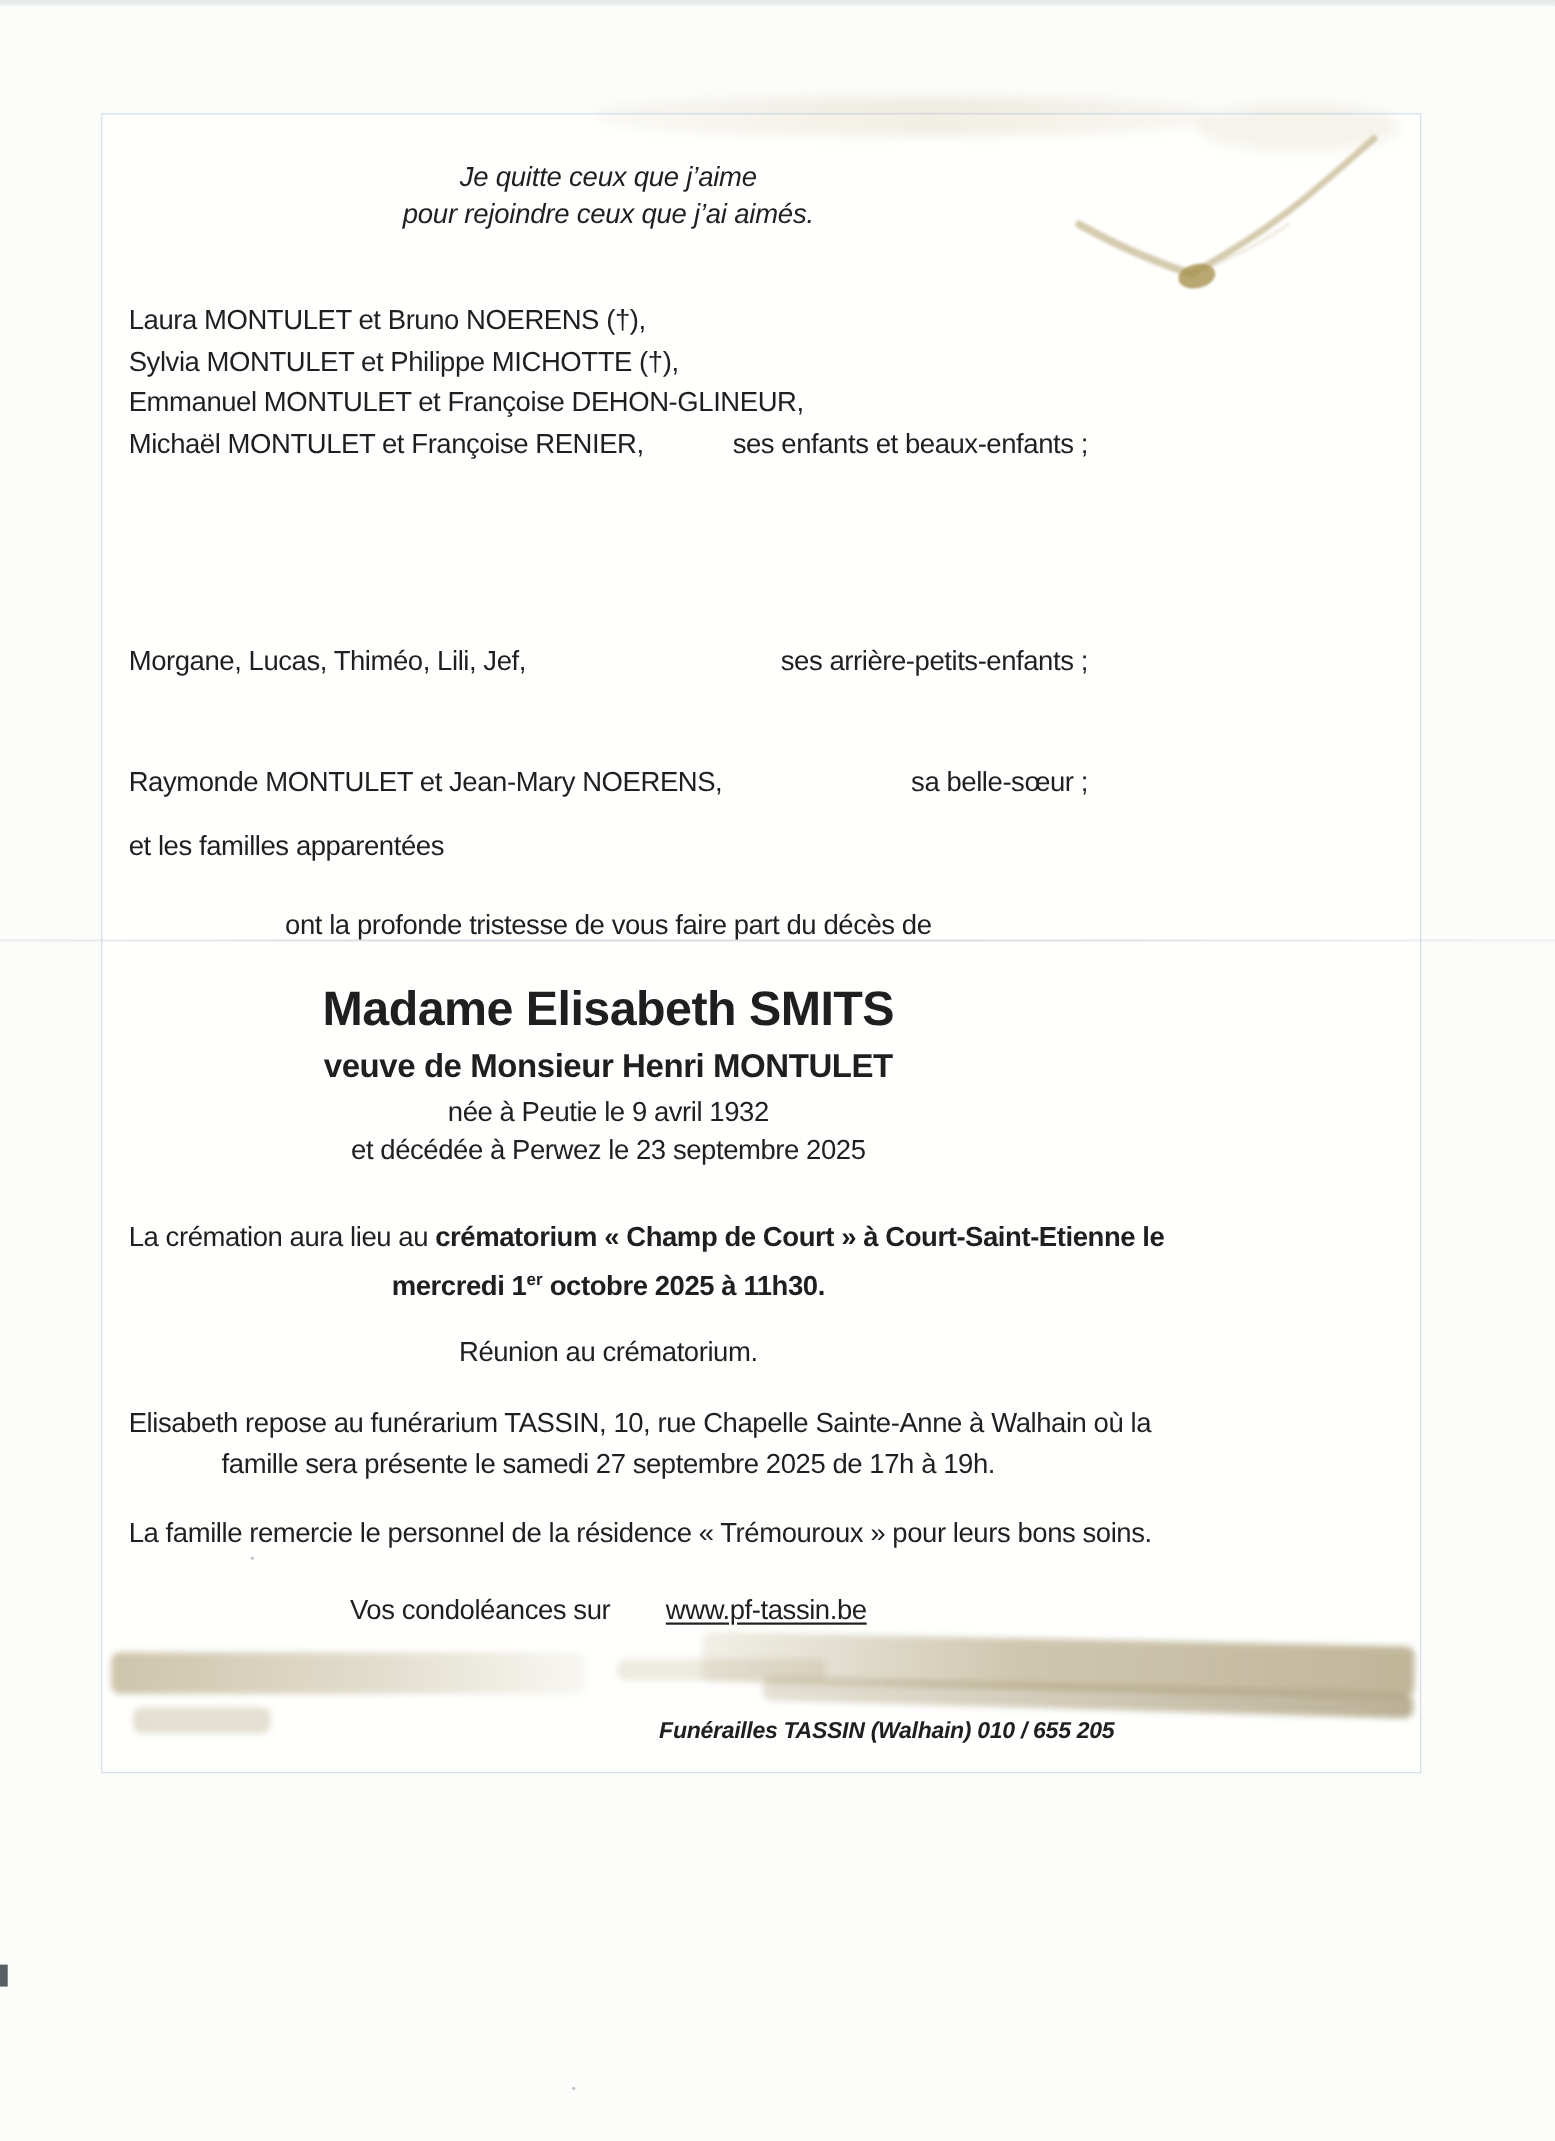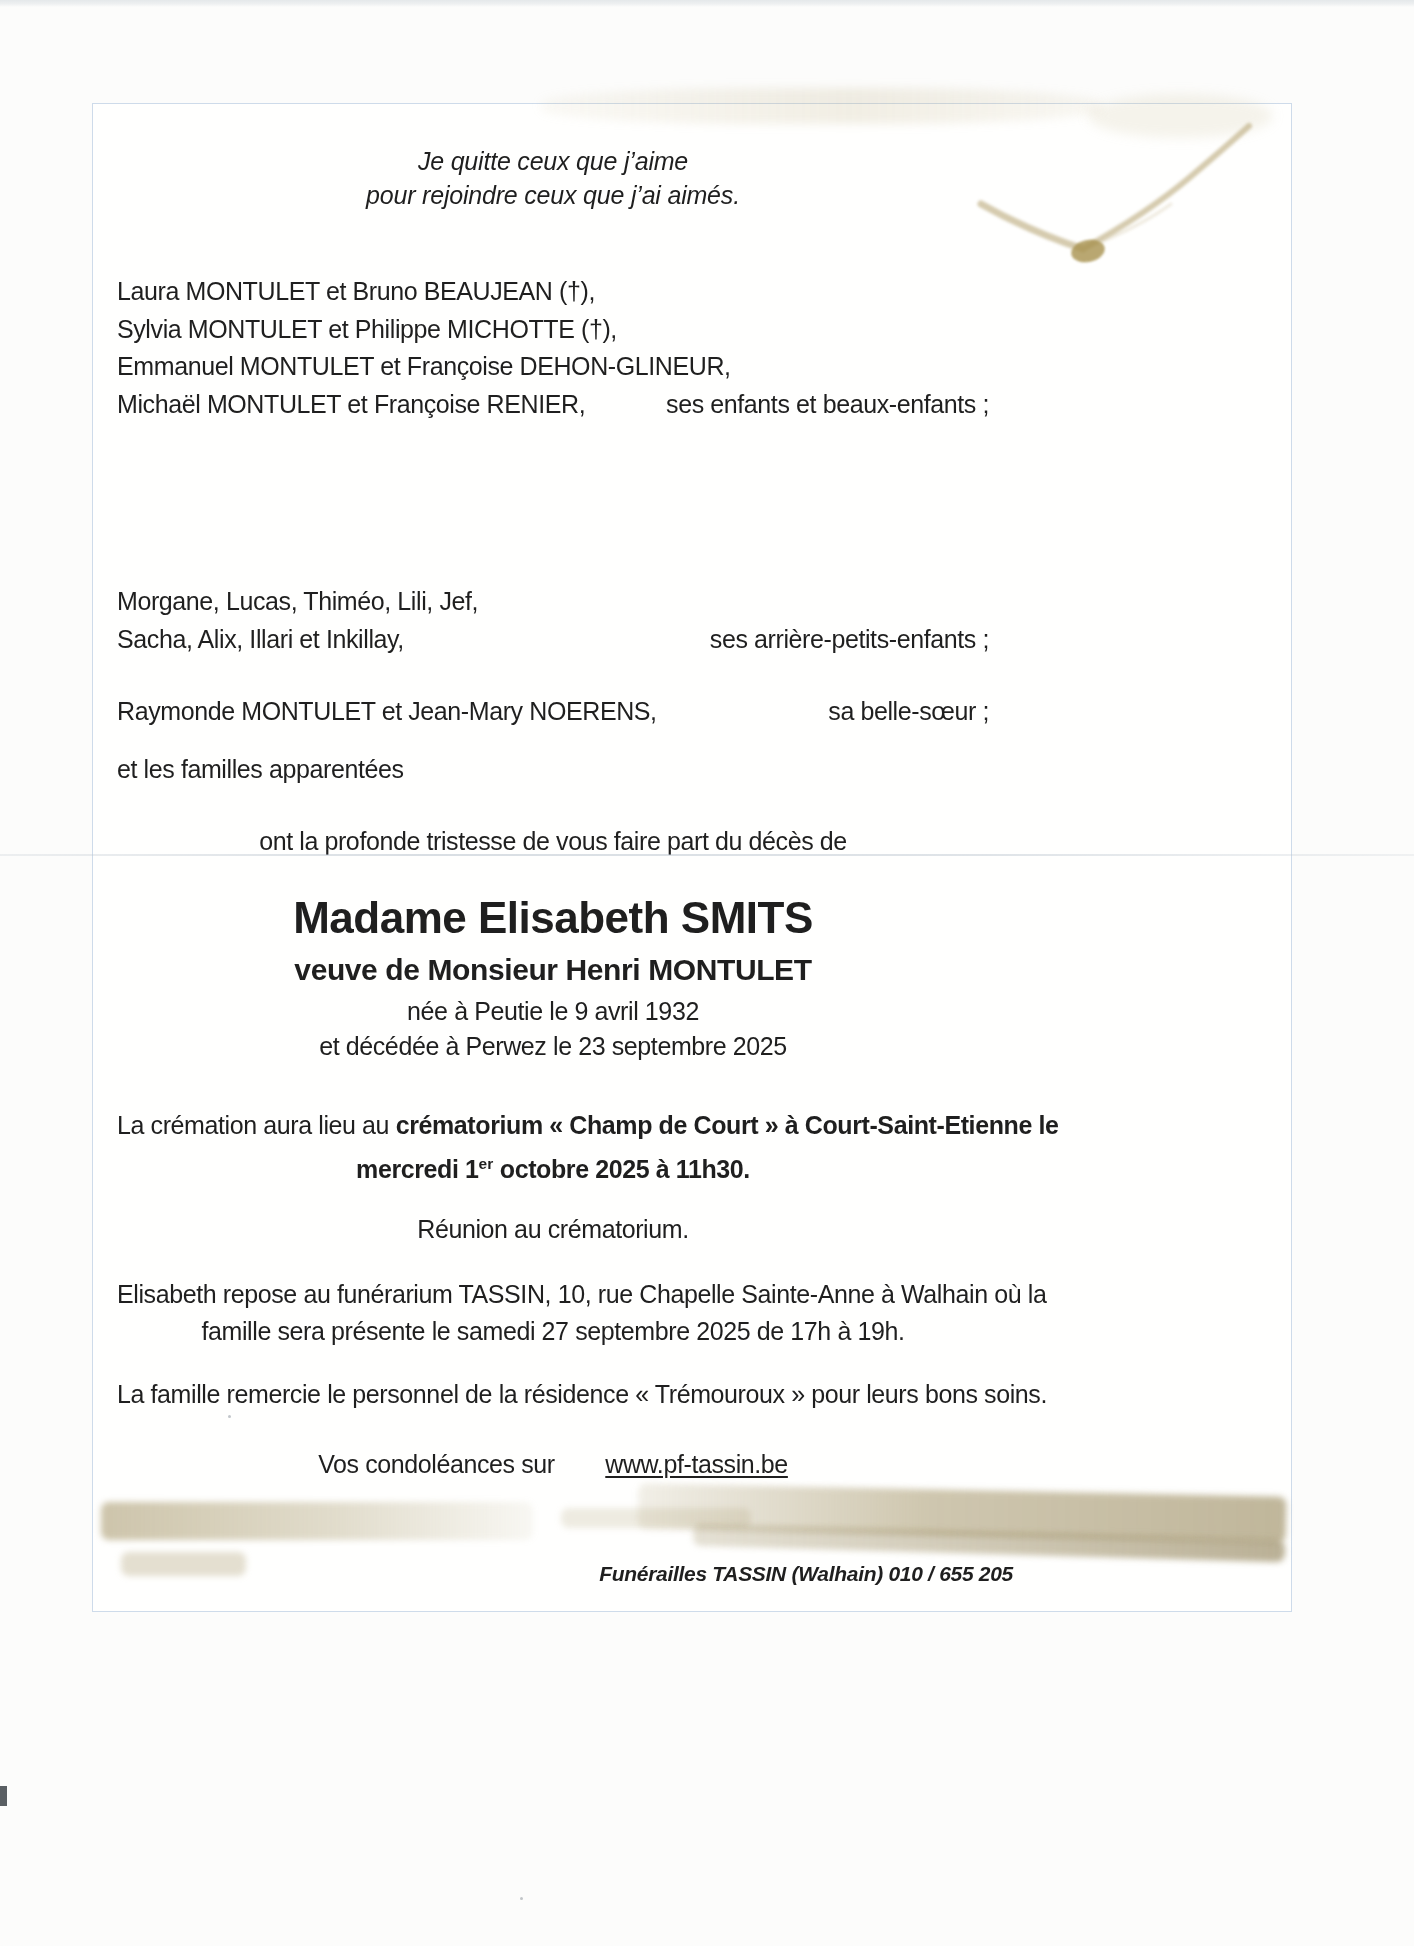--- a/index.html
+++ b/index.html
@@ -87,33 +87,32 @@
       </g>
       <ellipse cx="157" cy="165" rx="17" ry="11" fill="#a8924f" opacity="0.8" style="filter:blur(1px)" transform="rotate(-12 157 165)"></ellipse>
     </svg>
   </div>
 
   <div class="center-line epigraph" style="top:40px">Je quitte ceux que j’aime</div>
   <div class="center-line epigraph" style="top:74px">pour rejoindre ceux que j’ai aimés.</div>
 
   <div class="fam-block" style="top:169px">
     <div class="fam-lines">
-      <div>Laura MONTULET et Bruno BEAUJEAN (†),</div>
+      <div>Laura MONTULET et Bruno NOERENS (†),</div>
       <div>Sylvia MONTULET et Philippe MICHOTTE (†),</div>
       <div>Emmanuel MONTULET et Françoise DEHON-GLINEUR,</div>
       <div>Michaël MONTULET et Françoise RENIER,</div>
     </div>
     <div class="fam-relation">ses enfants et beaux-enfants ;</div>
   </div>
 
 
   <div class="fam-block" style="top:479px">
     <div class="fam-lines">
       <div>Morgane, Lucas, Thiméo, Lili, Jef,</div>
-      <div>Sacha, Alix, Illari et Inkillay,</div>
     </div>
     <div class="fam-relation">ses arrière-petits-enfants ;</div>
   </div>
 
   <div class="fam-block" style="top:589px">
     <div class="fam-lines">
       <div>Raymonde MONTULET et Jean-Mary NOERENS,</div>
     </div>
     <div class="fam-relation">sa belle-sœur ;</div>
   </div>

